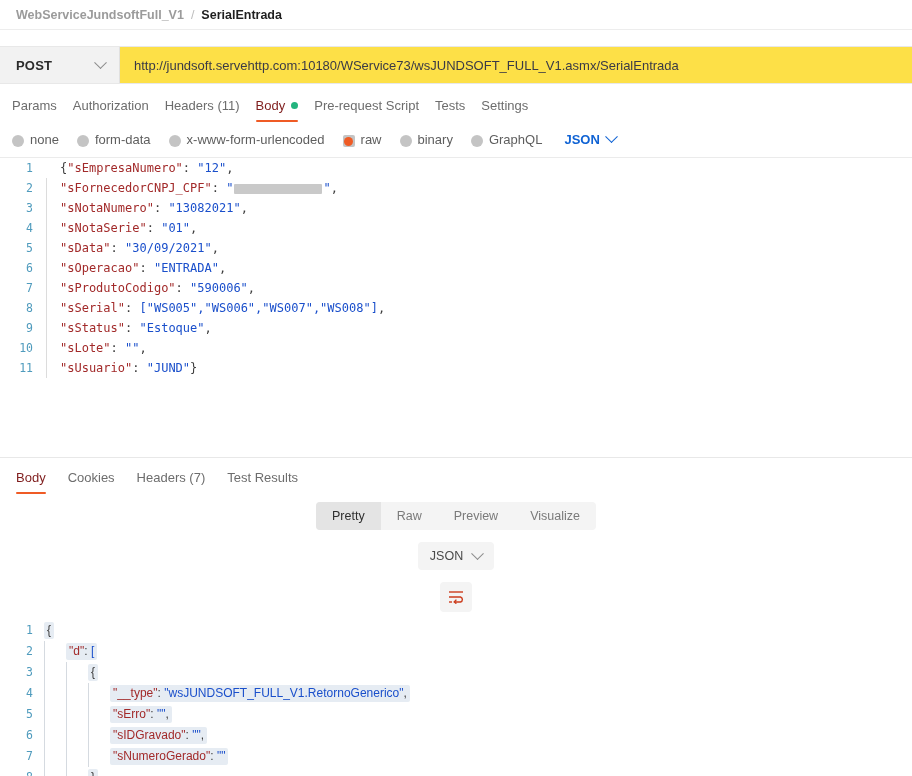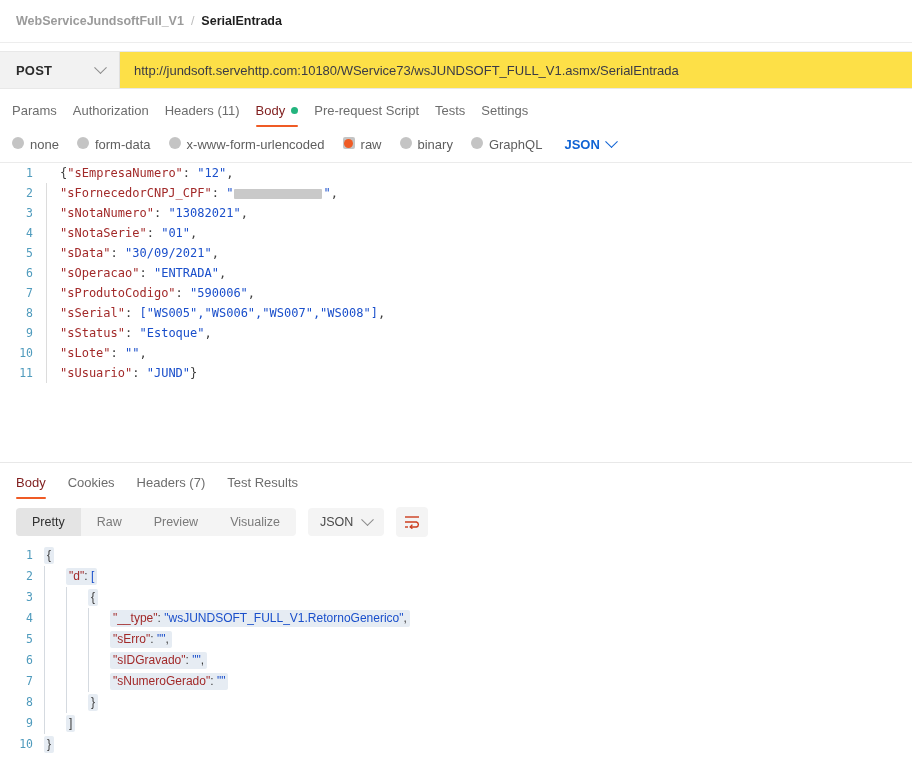--- a/index.html
+++ b/index.html
@@ -8,36 +8,36 @@
     width: 912px; height: 776px;
     background: #ffffff;
     font-family: "Liberation Sans", sans-serif;
     font-size: 13px;
     color: #2e2e2e;
     overflow: hidden;
   }
 
   
   .breadcrumb-bar {
-    height: 43px;
+    height: 30px;
     display: flex;
     align-items: center;
     padding: 0 16px;
     border-bottom: 1px solid #ededed;
   }
   .crumb-collection { color: #9b9b9b; font-size: 12.5px; font-weight: 700; }
   .crumb-sep { color: #bdbdbd; font-size: 12.5px; margin: 0 7px; font-weight:400; }
   .crumb-request { color: #1f1f1f; font-size: 12.5px; font-weight: 700; }
 
   
   .url-row {
     display: flex;
     align-items: stretch;
     height: 38px;
-    margin: 8px 0 0 0;
+    margin: 16px 0 0 0;
     border-top: 1px solid #e8e8e8;
     border-bottom: 1px solid #e8e8e8;
     background: #f2f2f2;
   }
   .method-box {
     width: 120px;
     display: flex; align-items: center; justify-content: space-between;
     padding: 0 14px 0 16px;
     border-right: 1px solid #e0e0e0;
     background: #f2f2f2;
@@ -76,21 +76,21 @@
     height: 2px; background: #ef5b25; border-radius: 2px;
   }
   .green-dot { width: 7px; height: 7px; border-radius: 50%; background: #23b47e; display:inline-block; }
 
   
   .bodytype-row {
     display: flex; align-items: center;
     gap: 18px;
     padding: 10px 16px 10px 12px;
   }
-  .radio-opt { display: flex; align-items: flex-start; gap: 6px; cursor: pointer; font-size: 13px; color: #5e5e5e; }
+  .radio-opt { display: flex; align-items: flex-end; gap: 6px; cursor: pointer; font-size: 13px; color: #5e5e5e; }
   .radio {
     width: 12px; height: 12px; border-radius: 50%;
     background: #c4c4c4;
     display:inline-block;
     position: relative;
   }
   .radio.sel { background: #c4c4c4; }
   .radio.sel::after {
     content:""; position:absolute; inset:1.5px; border-radius:50%; background:#ef5b25;
   }
@@ -146,20 +146,21 @@
   .resp-divider { border-top: 1px solid #e8e8e8; }
   .resp-tabs {
     display: flex; align-items: flex-end; gap: 22px;
     padding: 10px 16px 0 0;
     height: 36px;
   }
   .resp-toolbar {
     display: flex; align-items: center;
     gap: 12px;
     padding: 8px 0 8px 0;
+    flex-direction: column;
   }
   .segmented {
     display: flex; align-items: center;
     background: #f4f4f4;
     border-radius: 4px;
     overflow: hidden;
   }
   .seg {
     padding: 7px 16px;
     font-size: 12.5px; color: #7a7a7a; cursor: pointer;

